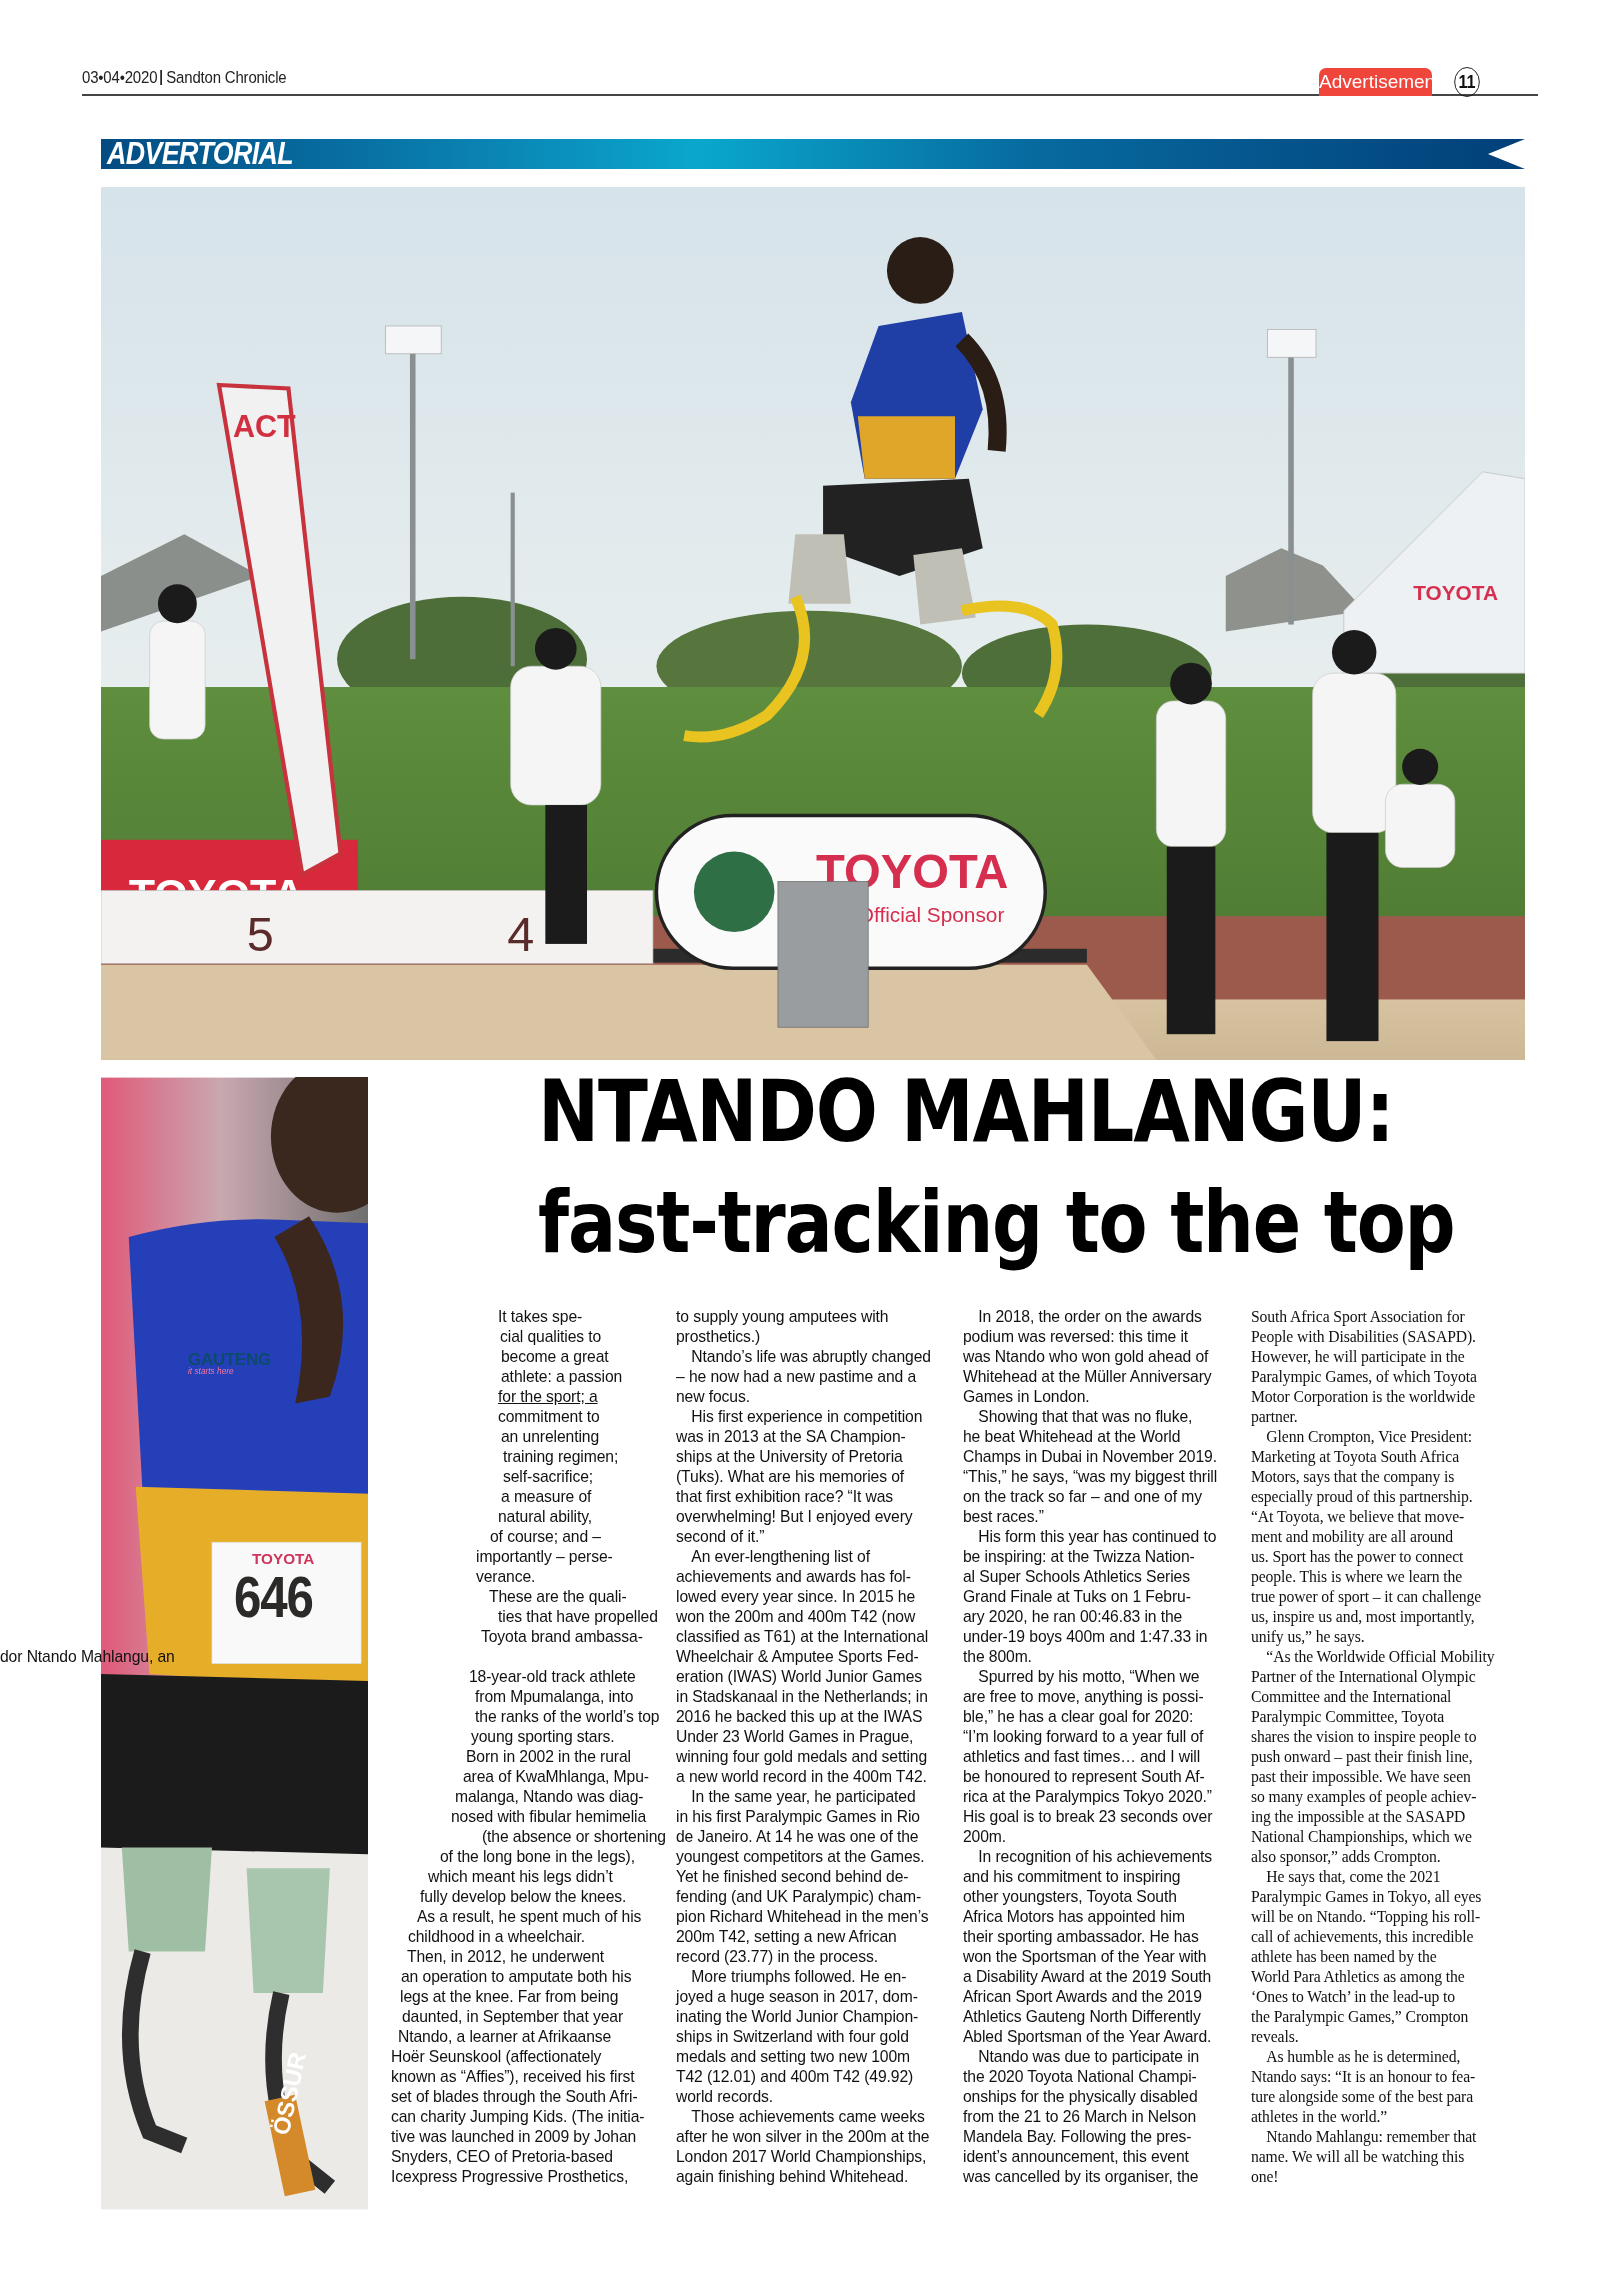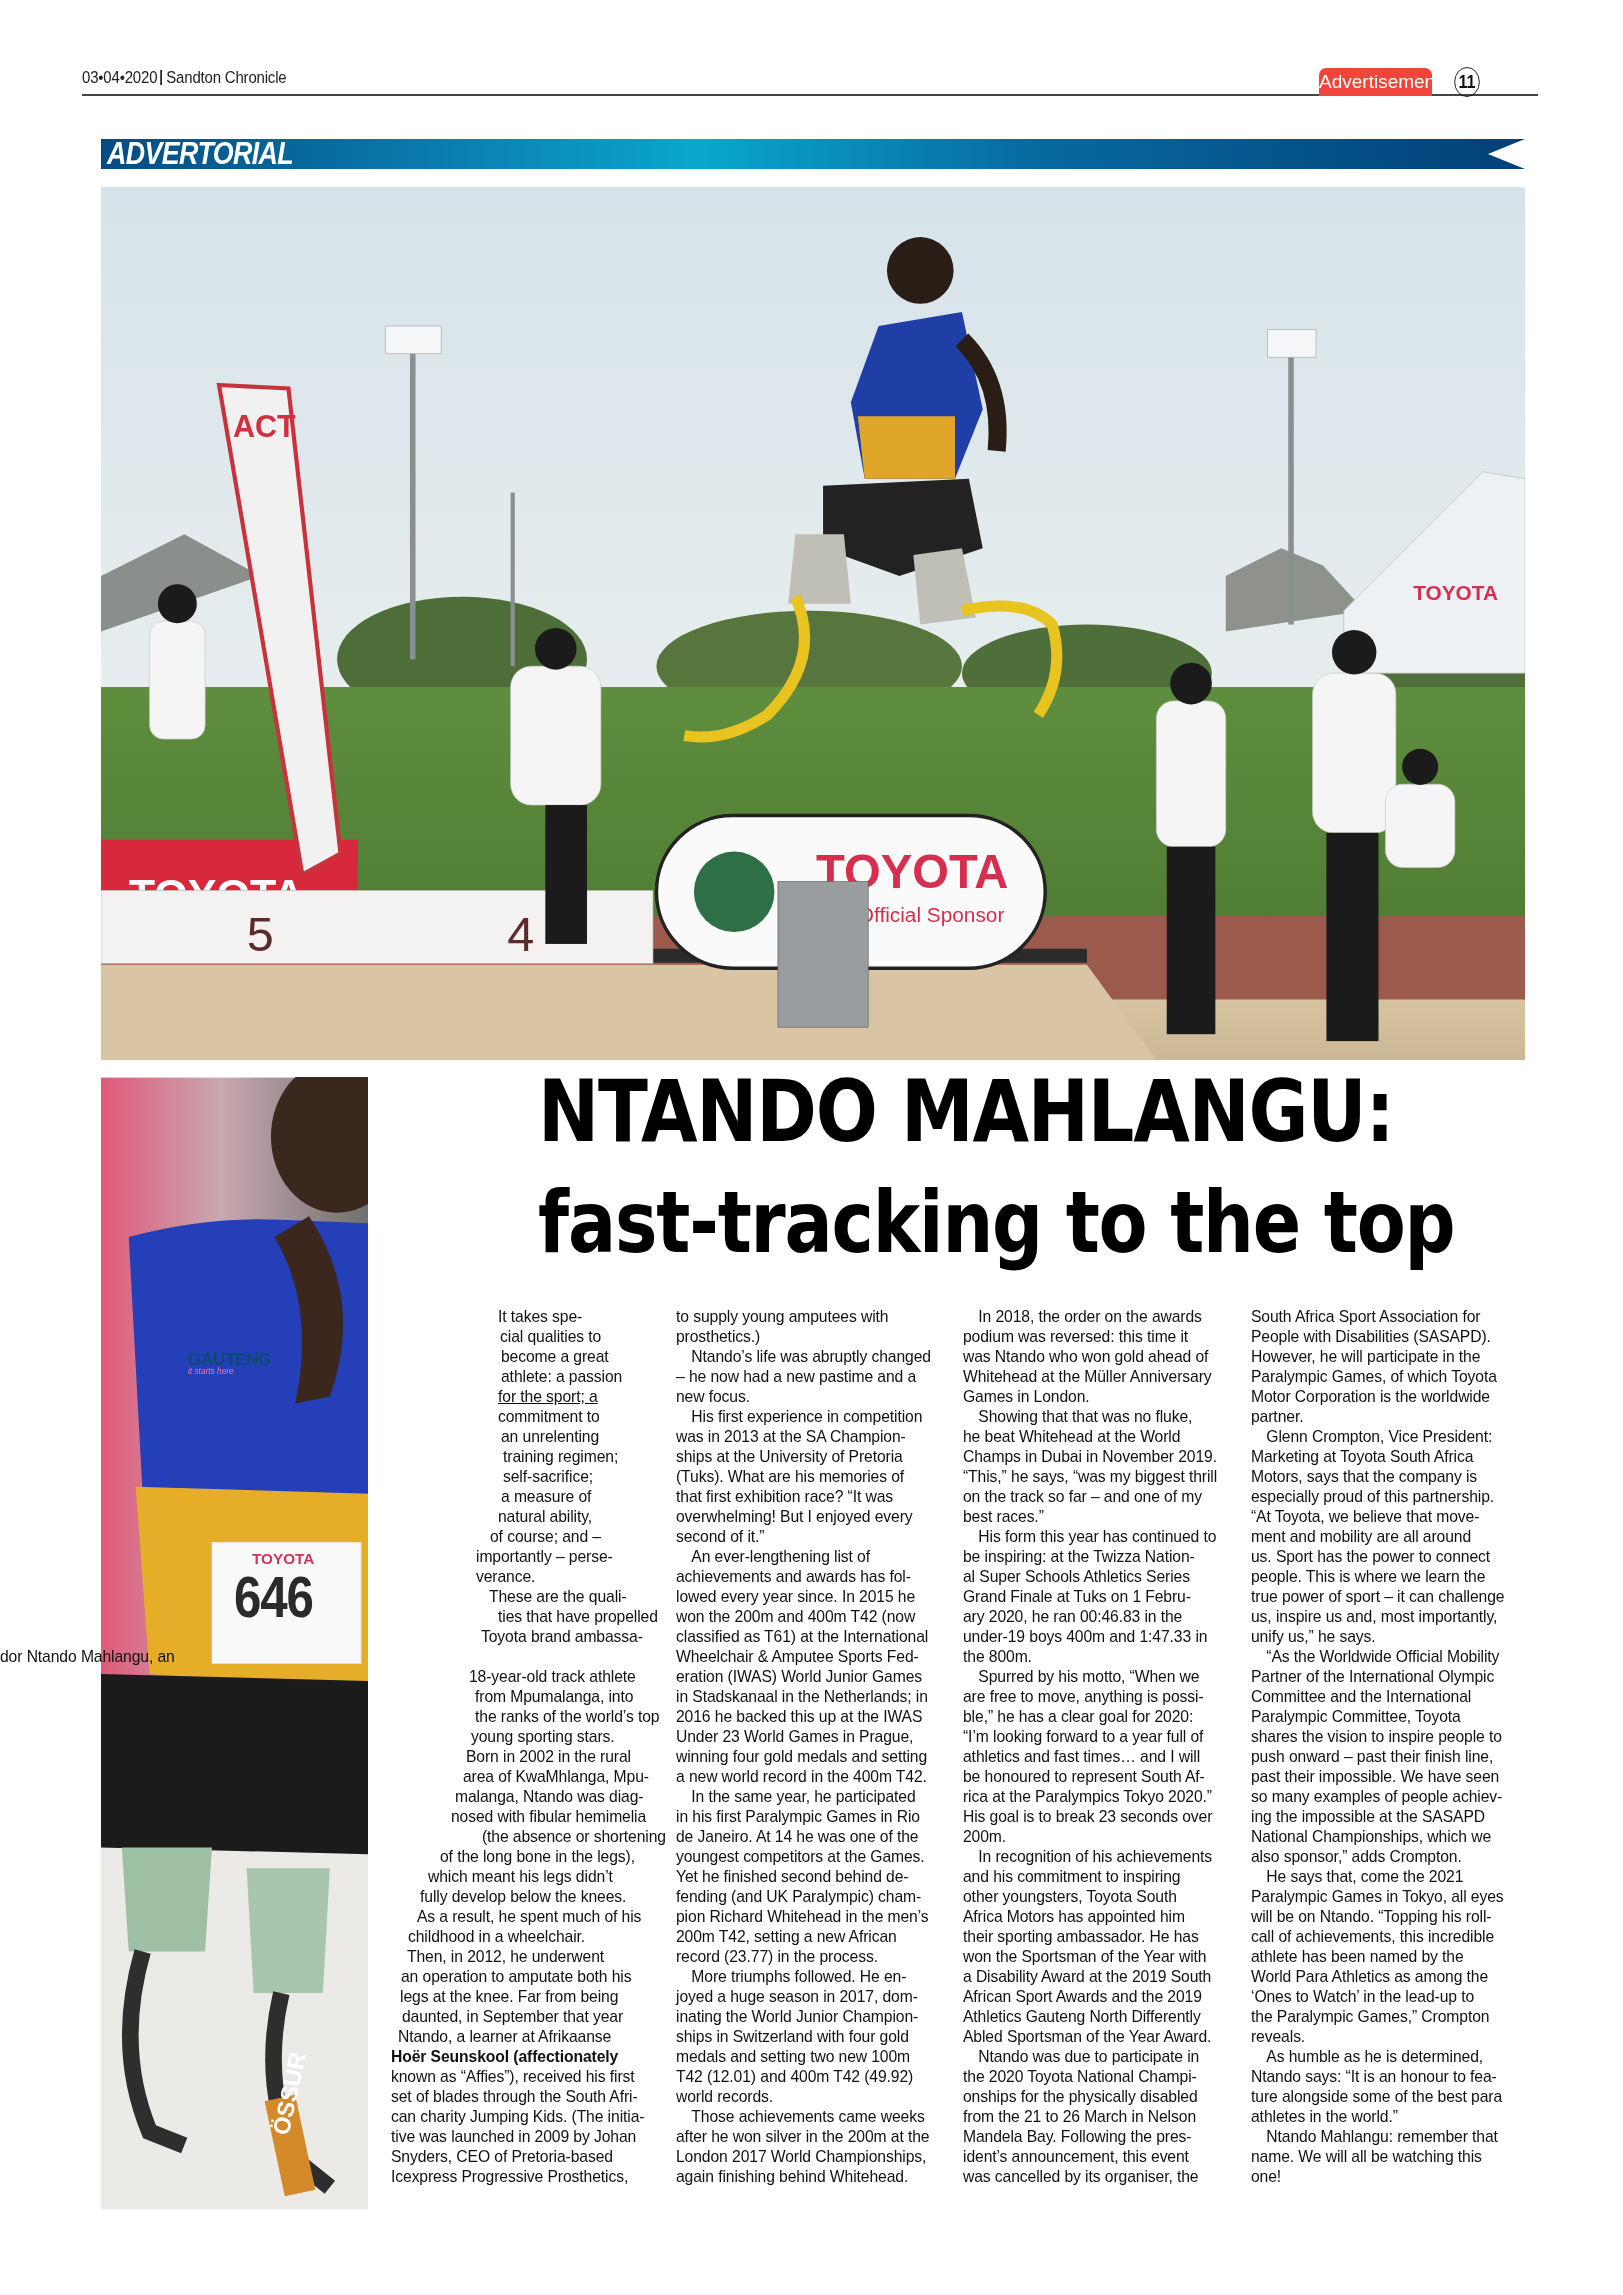--- a/index.html
+++ b/index.html
@@ -37,21 +37,21 @@
 
   
   .runner { position: absolute; left: 101px; top: 1077px; width: 267px; height: 1133px; overflow: hidden; background: #fff; }
   .runner svg { position: absolute; left: 0; top: 0; }
 
   
   .col { position: absolute; font-size: 15.7px; line-height: 20px; color: #111; letter-spacing: -0.1px; }
   .col1 { left: 0; top: 1307px; width: 666px; }
   .col2 { left: 676px; top: 1307px; width: 281px; }
   .col3 { left: 963px; top: 1307px; width: 281px; }
-  .col4 { left: 1251px; top: 1307px; width: 281px; }
+  .col4 { left: 1251px; top: 1307px; width: 281px; font-family: Liberation Serif, serif; }
   .col .line { display: block; white-space: nowrap; }
 </style>
 </head>
 <body>
 
 <div class="masthead">
   <span>03•04•2020</span><span class="sep"></span><span>Sandton Chronicle</span>
 </div>
 <div class="rule"></div>
 <div class="ad-badge">Advertisement</div>
@@ -222,21 +222,21 @@
     <span class="line" style="padding-left: 440px;">of the long bone in the legs),</span>
     <span class="line" style="padding-left: 428px;">which meant his legs didn’t</span>
     <span class="line" style="padding-left: 420px;">fully develop below the knees.</span>
     <span class="line" style="padding-left: 417px;">As a result, he spent much of his</span>
     <span class="line" style="padding-left: 408px;">childhood in a wheelchair.</span>
     <span class="line" style="padding-left: 407px;">Then, in 2012, he underwent</span>
     <span class="line" style="padding-left: 401px;">an operation to amputate both his</span>
     <span class="line" style="padding-left: 400px;">legs at the knee. Far from being</span>
     <span class="line" style="padding-left: 402px;">daunted, in September that year</span>
     <span class="line" style="padding-left: 398px;">Ntando, a learner at Afrikaanse</span>
-    <span class="line" style="padding-left: 391px; font-weight: bold;">Hoër Seunskool (affectionately</span>
+    <span class="line" style="padding-left: 391px;">Hoër Seunskool (affectionately</span>
     <span class="line" style="padding-left: 391px;">known as “Affies”), received his first</span>
     <span class="line" style="padding-left: 391px;">set of blades through the South Afri-</span>
     <span class="line" style="padding-left: 391px;">can charity Jumping Kids. (The initia-</span>
     <span class="line" style="padding-left: 391px;">tive was launched in 2009 by Johan</span>
     <span class="line" style="padding-left: 391px;">Snyders, CEO of Pretoria-based</span>
     <span class="line" style="padding-left: 391px;">Icexpress Progressive Prosthetics,</span>
   </div>
 
 <div class="col col2" id="col2">
     <span class="line">to supply young amputees with</span>

